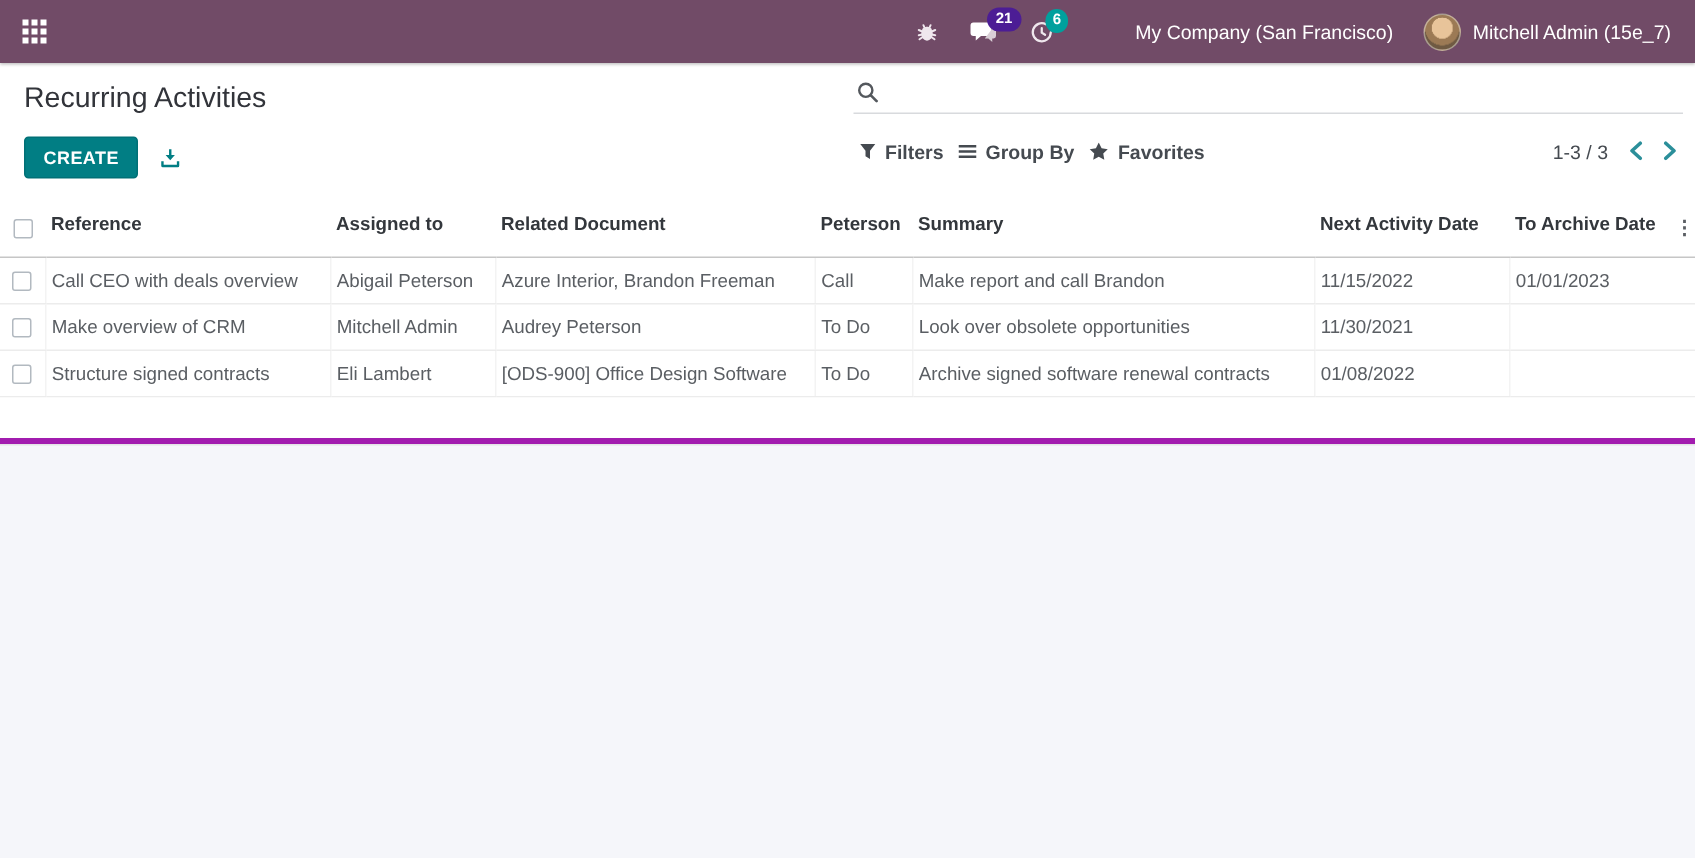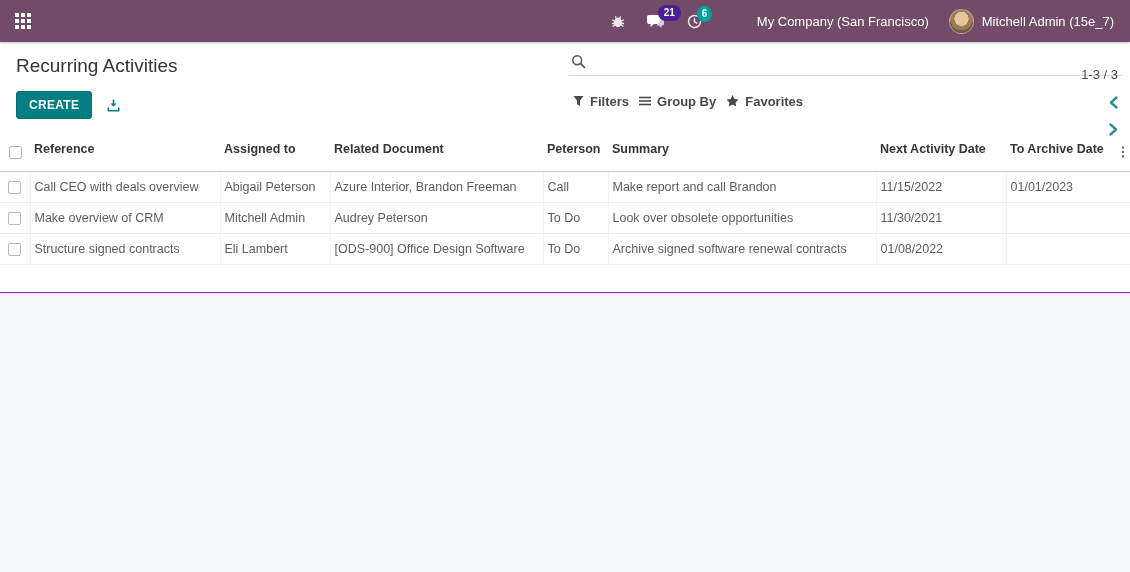--- a/index.html
+++ b/index.html
@@ -25,43 +25,43 @@
   .badge-dot { position:absolute; top:-7px; left:11px; background:#00a09d;
                color:#fff; font-size:10px; line-height:1; padding:3px 5px;
                border-radius:9px; font-weight:700; }
   .nav-company { cursor:pointer; white-space:nowrap;padding-left:34px; }
   .nav-user { display:flex; align-items:center; gap:8px; cursor:pointer; white-space:nowrap; }
   .avatar { width:25px; height:25px; border-radius:50%;
             background:radial-gradient(circle at 50% 38%, #e8c49a 0 38%, #9c7a55 39% 62%, #6f5a42 63%);
             border:1px solid rgba(255,255,255,.4); }
 
   
-  .white-block { background:#fff; border-bottom:1px solid #a21caf; }
+  .white-block { background:#fff; border-bottom:4px solid #a21caf; }
   .control-panel { display:flex; padding:8px 8px 0 16px; }
   .cp-left { width:50%; padding-top:2px; }
   .page-title { font-size:19px; font-weight:400; color:#32343a; line-height:28px; }
   .cp-buttons { margin-top:12px; display:flex; align-items:center; gap:14px; height:26px; }
   .create-btn { background:#017e84; color:#fff; border:1px solid #017076;
                 font-size:12px; font-weight:700; letter-spacing:.3px;
                 padding:6px 12px; border-radius:3px; cursor:pointer;
                 font-family:"Liberation Sans", sans-serif; }
   .export-btn { cursor:pointer; display:flex; align-items:center; }
   .cp-right { width:50%; display:flex; flex-direction:column; }
   .searchbox { display:flex; align-items:center; border-bottom:1px solid #d8dadd;
                padding:4px 2px 6px 2px; }
   .searchbox input { flex:1; border:none; outline:none; font-size:13.5px;
                      color:#444; font-family:"Liberation Sans", sans-serif; }
   .searchbox input::placeholder { color:#c3c9cf; }
   .search-icon { cursor:pointer; display:flex; }
   .cp-row2 { display:flex; align-items:center; margin-top:12px; height:26px; }
   .filter-group { display:flex; align-items:center; gap:10px; padding-left:4px; }
   .cp-tool { display:flex; align-items:center; gap:6px; font-size:13px;
              font-weight:700; color:#454a50; cursor:pointer; }
-  .pager { margin-left:auto; display:flex; align-items:flex-end; gap:14px;
-           padding-right:4px;flex-direction:column; }
+  .pager { margin-left:auto; display:flex; align-items:flex-start; gap:14px;
+           padding-right:4px; }
   .pager-text { font-size:13px; color:#454a50; }
   .pager-btn { cursor:pointer; display:flex; align-items:center; }
 
   
   .table-wrap { margin-top:14px; }
   table { width:1130px; border-collapse:collapse; table-layout:fixed; }
   thead th { text-align:left; font-size:12.5px; font-weight:700; color:#33373c;
              padding:10px 6px 15px 4px; border-bottom:1px solid #c6c6c6;
              white-space:nowrap; overflow:hidden; }
   thead th.cb-col, tbody td.cb-cell { text-align:center; padding:0; }

